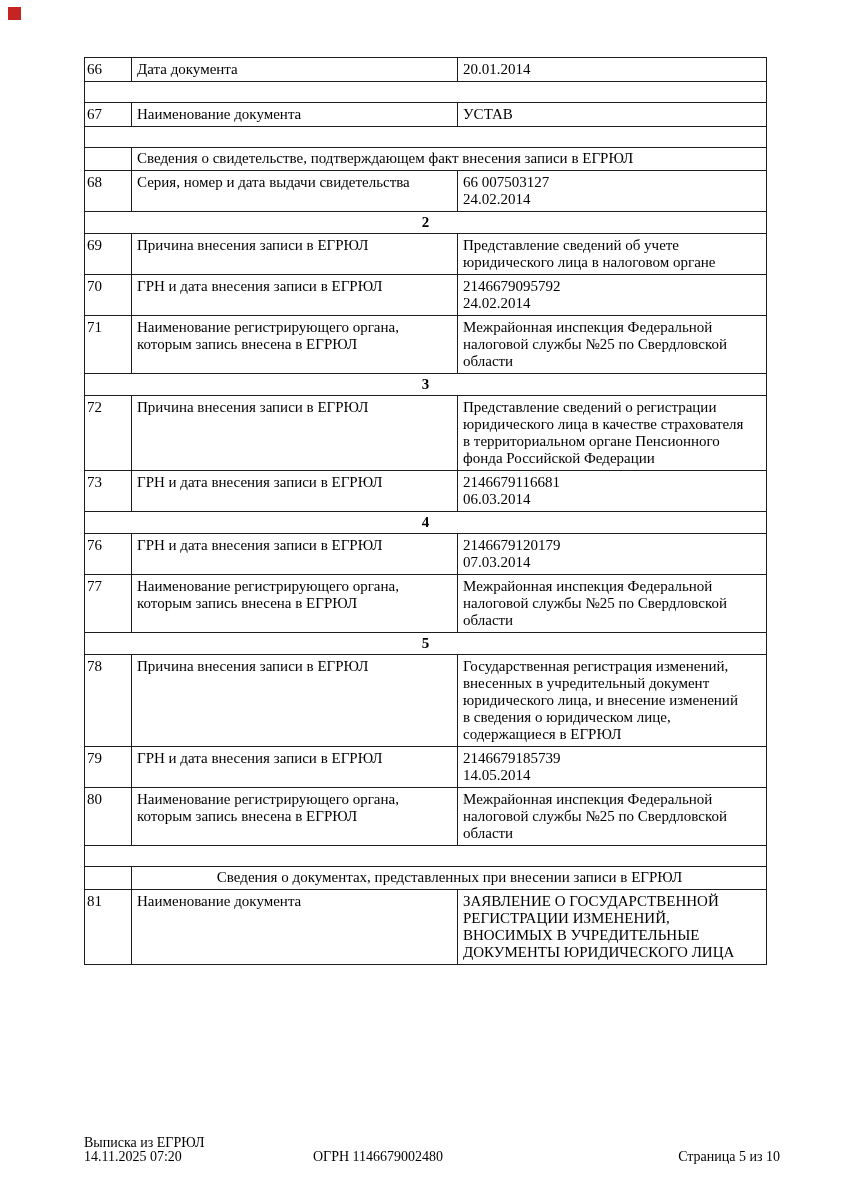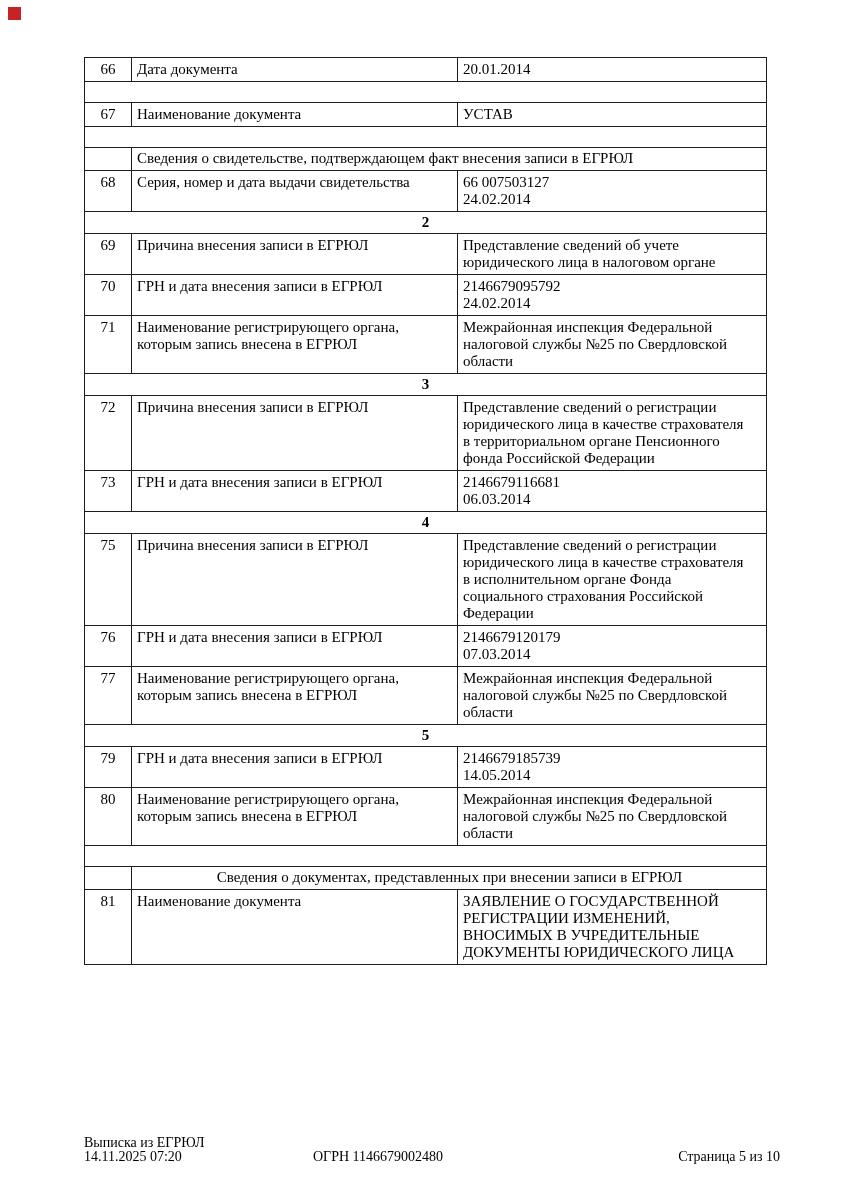--- a/index.html
+++ b/index.html
@@ -31,21 +31,21 @@
     font-size: 15px;
     line-height: 17px;
     color: #000000;
   }
   table.doc-table td {
     border: 1.5px solid #1d1d1d;
     vertical-align: top;
     overflow: hidden;
     word-wrap: break-word;
   }
-  td.c-num   { text-align: center; padding: 3px 2px; }
+  td.c-num   { text-align: left; padding: 3px 2px; }
   td.c-label { padding: 3px 4px 3px 5px; white-space: pre-line; }
   td.c-value { padding: 3px 4px 3px 5px; white-space: pre-line; }
   tr.spacer td { height: 20px; padding: 0; }
   td.c-group { text-align: center; font-weight: bold; padding: 2px; font-size: 15px; }
   td.c-section { padding: 2px 4px 3px 5px; }
   td.sec-center { text-align: left; margin-top: 35px; }
   td.sec-left   { text-align: center; }
   .footer-block {
     position: absolute;
     font-family: "Liberation Serif", "DejaVu Serif", serif;
@@ -135,46 +135,46 @@
         <tr>
           <td class="c-num">73</td>
           <td class="c-label">ГРН и дата внесения записи в ЕГРЮЛ</td>
           <td class="c-value">2146679116681
 06.03.2014</td>
         </tr>
         <tr>
           <td class="c-group" colspan="3">4</td>
         </tr>
         <tr>
-          <td class="c-num">75</td>
-          <td class="c-label">Причина внесения записи в ЕГРЮЛ</td>
-          <td class="c-value">Представление сведений о регистрации
-юридического лица в качестве страхователя
-в исполнительном органе Фонда
-социального страхования Российской
-Федерации</td>
-        </tr>
-        <tr>
           <td class="c-num">76</td>
           <td class="c-label">ГРН и дата внесения записи в ЕГРЮЛ</td>
           <td class="c-value">2146679120179
 07.03.2014</td>
         </tr>
         <tr>
           <td class="c-num">77</td>
           <td class="c-label">Наименование регистрирующего органа,
 которым запись внесена в ЕГРЮЛ</td>
           <td class="c-value">Межрайонная инспекция Федеральной
 налоговой службы №25 по Свердловской
 области</td>
         </tr>
         <tr>
           <td class="c-group" colspan="3">5</td>
         </tr>
         <tr>
+          <td class="c-num">78</td>
+          <td class="c-label">Причина внесения записи в ЕГРЮЛ</td>
+          <td class="c-value">Государственная регистрация изменений,
+внесенных в учредительный документ
+юридического лица, и внесение изменений
+в сведения о юридическом лице,
+содержащиеся в ЕГРЮЛ</td>
+        </tr>
+        <tr>
           <td class="c-num">79</td>
           <td class="c-label">ГРН и дата внесения записи в ЕГРЮЛ</td>
           <td class="c-value">2146679185739
 14.05.2014</td>
         </tr>
         <tr>
           <td class="c-num">80</td>
           <td class="c-label">Наименование регистрирующего органа,
 которым запись внесена в ЕГРЮЛ</td>
           <td class="c-value">Межрайонная инспекция Федеральной

